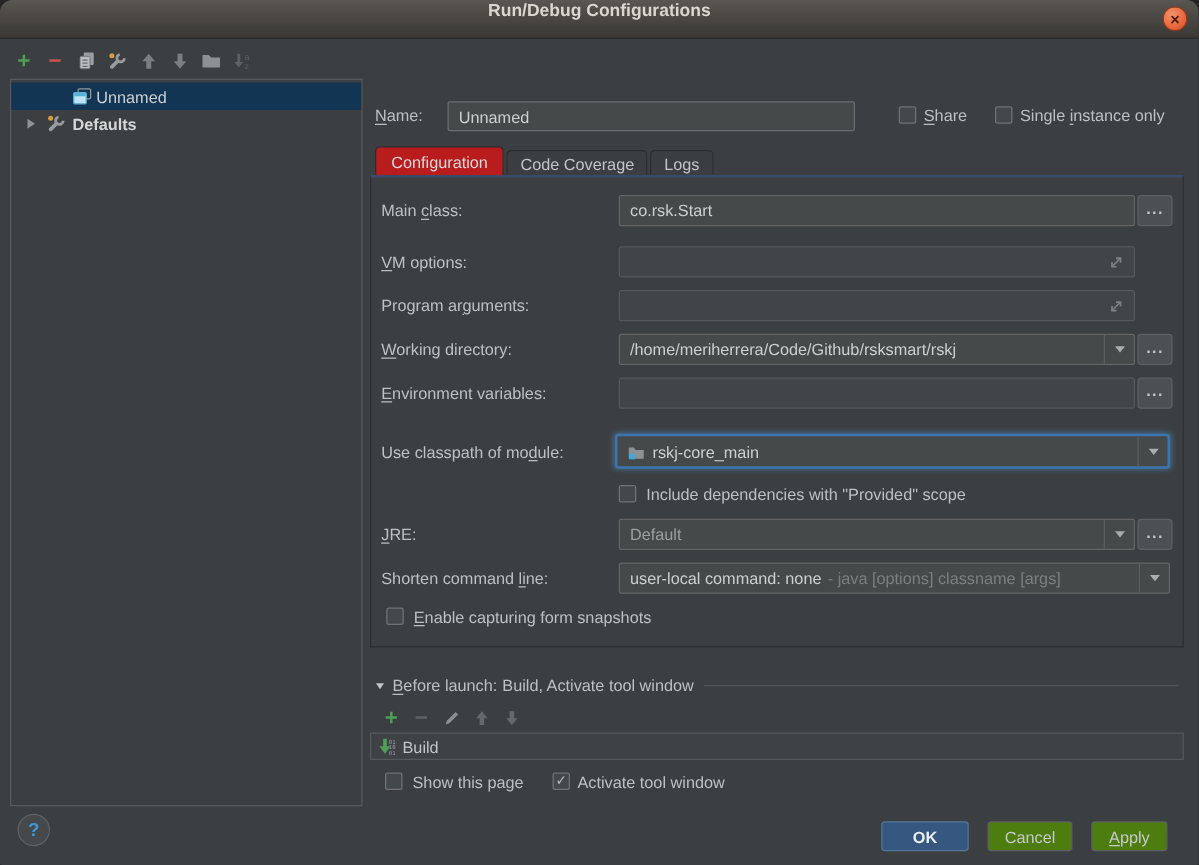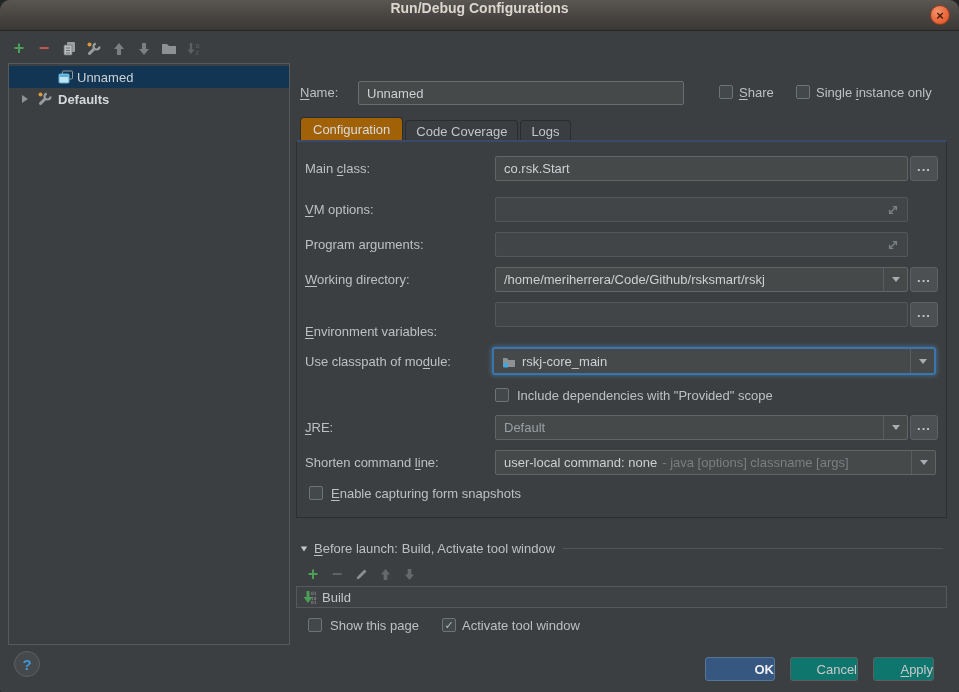--- a/index.html
+++ b/index.html
@@ -42,43 +42,43 @@
                display:flex; align-items:center; justify-content:center; margin-right:-8px; }
   .tri { width:0; height:0; border-left:4px solid transparent; border-right:4px solid transparent; border-top:5px solid #a9adb0; }
   .cb { width:14px; height:14px; background:#43484a; border:1px solid #6f7375; border-radius:2px;
         display:flex; align-items:center; justify-content:center; font-size:11px; color:#b9bdc0;
         position:absolute; line-height:1; }
   .cblabel { position:absolute; white-space:nowrap; }
   
   .tabbar { position:absolute; left:4px; top:77px; display:flex; align-items:flex-end; }
   .tab { border:1px solid #2a2c2e; border-bottom:none; border-radius:4px 4px 0 0; margin-right:2px;
          background:#3b3e40; color:#c2c5c7; padding:3px 10px 2px; height:20px; }
-  .tab.sel { background:#a16207; color:#d7dadc; padding:4px 12px; height:23px; }
+  .tab.sel { background:#b91c1c; color:#d7dadc; padding:4px 12px; height:23px; }
   .form-panel { position:absolute; left:0; top:100px; width:651px; height:378px; background:#3c3f41;
                 border-top:2px solid #3b4a6b; border-left:1px solid #2c2e30; border-right:1px solid #2c2e30;
                 border-bottom:1px solid #2c2e30; }
   .combo-focus { position:absolute; background:#45494a; border:2px solid #3a76ad; border-radius:3px;
                  box-shadow:0 0 4px 1px rgba(74,134,187,.55); display:flex; align-items:center;
                  padding:0 8px; color:#cdd0d2; }
   .hint { color:#7b7f81; margin-left:5px; }
   .dimval { color:#9aa0a2; }
   
   .bl-header { position:absolute; left:4px; top:501px; width:643px; display:flex; align-items:center; }
   .bl-line { flex:1; border-top:1px solid #525557; margin-left:8px; }
   .bl-toolbar { position:absolute; left:10px; top:526px; display:flex; gap:10px; }
   .bl-list { position:absolute; left:0; top:546px; width:651px; height:22px; background:#3e4244;
              border:1px solid #55595b; display:flex; align-items:center; padding-left:5px; color:#c3c6c8; }
   
   .help-btn { position:absolute; left:14px; top:651px; width:26px; height:26px; border-radius:50%;
               background:#46494b; border:1px solid #5d6163; color:#3f97d9; font-weight:bold; font-size:15px;
               display:flex; align-items:center; justify-content:center; }
   .btn { position:absolute; top:657px; height:24px; border-radius:3px; display:flex; align-items:center;
-         justify-content:flex-end; font-size:13px; }
+         justify-content:center; font-size:13px; }
   .btn-ok { left:705px; width:70px; background:#365880; border:1px solid #537699; color:#eceef0; font-weight:bold; }
-  .btn-plain { background:#0f766e; border:1px solid #5c6062; color:#c7cacc; }
+  .btn-plain { background:#4d7c0f; border:1px solid #5c6062; color:#c7cacc; }
 </style>
 </head>
 <body>
 
 <div class="window">
 
   <div class="titlebar">
     <span class="title">Run/Debug Configurations</span>
     <div class="close-btn">
       <span>×</span>
@@ -203,21 +203,21 @@
       <div class="field" style="left:198px; top:125px; width:413px">
         <span>/home/meriherrera/Code/Github/rsksmart/rskj</span>
         <div class="arrow-box">
             <span class="tri"></span>
           </div>
       </div>
       <div class="dots-btn" style="left:613px; top:125px">
         <span>...</span>
       </div>
 
-      <span class="flabel" style="left:8px; top:182px"><span></span><span class="mn">E</span><span>nvironment variables:</span></span>
+      <span class="flabel" style="left:8px; top:165px"><span></span><span class="mn">E</span><span>nvironment variables:</span></span>
       <div class="field empty" style="left:198px; top:160px; width:413px">
         <span></span>
       </div>
       <div class="dots-btn" style="left:613px; top:160px">
         <span>...</span>
       </div>
 
       <span class="flabel" style="left:8px; top:212px"><span>Use classpath of mo</span><span class="mn">d</span><span>ule:</span></span>
       <div class="combo-focus" style="left:195px; top:205px; width:444px; height:28px">
         <svg style="margin-right:6px" width="14" height="13" viewBox="0 0 14 13">

